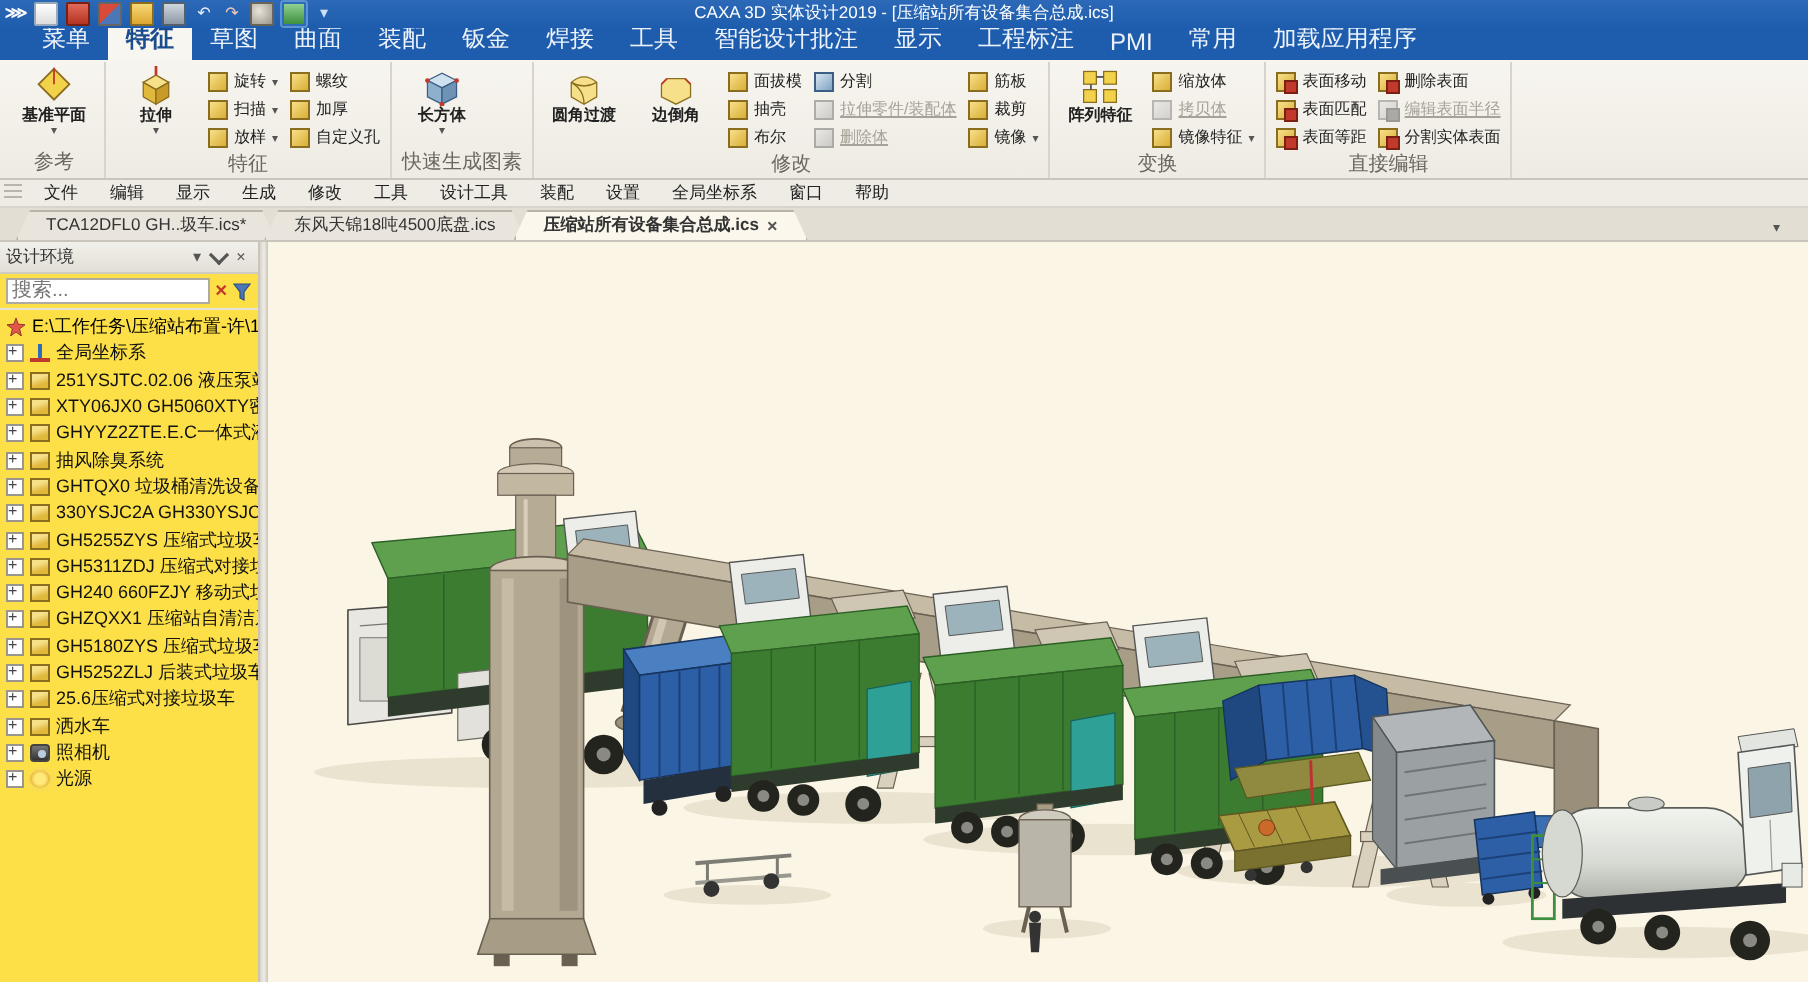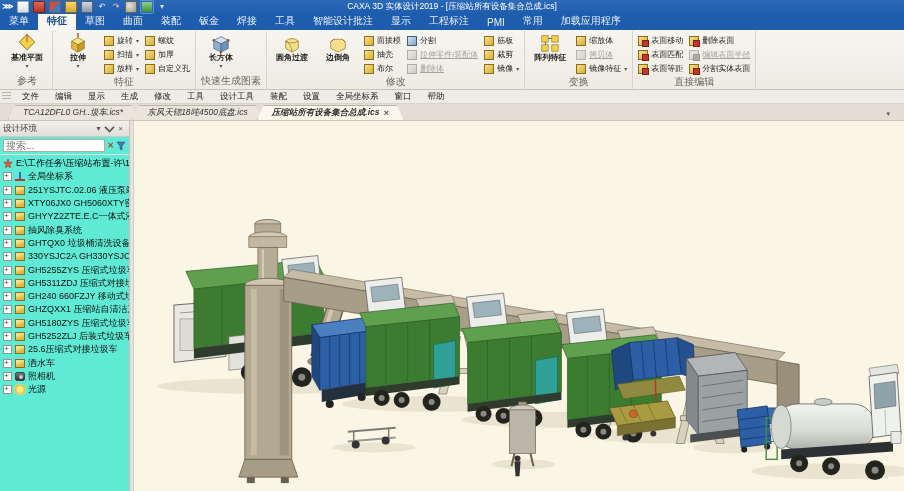--- a/index.html
+++ b/index.html
@@ -20,22 +20,22 @@
   .qi-open{background:linear-gradient(#f7d777,#dca62e);border:1px solid #8a6d1f;}
   .qi-save{background:linear-gradient(#cfd6de,#8d98a5);border:1px solid #55606c;}
   .qi-undo,.qi-redo{color:#e8eef6;font-size:9px;}
   .qi-redo{color:#f3c9b9;}
   .qi-render{background:radial-gradient(circle at 35% 35%,#e8e4da,#9a948a);border-radius:50%;border:1px solid #6a6458;}
   .qi-disp{background:linear-gradient(#8fd18f,#3f8f3f);border:1px solid #2f6db8;box-shadow:0 0 0 1px #5d93d0;}
   .qi-more{color:#cfe0f2;font-size:7px;}
   .title-text{position:absolute;left:0;right:0;text-align:center;pointer-events:none;}
 
   
-  .ribtabs{height:16px;background:#1E5CAD;display:flex;align-items:flex-end;padding-left:0;
-           font-size:10px;color:#ECF2FA;flex:0 0 auto;}
+  .ribtabs{height:16px;background:#1E5CAD;display:flex;align-items:flex-end;padding-left:12px;
+           font-size:12px;color:#ECF2FA;flex:0 0 auto;}
   .rtab{padding:2px 9px 2px;cursor:default;white-space:nowrap;}
   .rtab.active{background:#F8F6F0;color:#1A4C8F;font-weight:bold;border-radius:2px 2px 0 0;}
 
   
   .ribbon{height:58px;background:linear-gradient(#F7F5EF,#EEEBE3);border-bottom:1px solid #C9C5BC;
           display:flex;align-items:stretch;padding:1px 2px 0 2px;flex:0 0 auto;}
   .rgroup{display:flex;flex-direction:column;border-right:1px solid #D8D4CB;padding:1px 3px 0 3px;}
   .rgrid{flex:1;display:flex;align-items:stretch;gap:2px;}
   .rtitle{font-size:10px;color:#6B675E;text-align:center;padding:0 2px 1px;}
   .rbig{width:44px;display:flex;flex-direction:column;align-items:center;justify-content:flex-start;
@@ -59,28 +59,28 @@
   .menurow{height:13px;background:#EFECE5;border-bottom:1px solid #D8D4CB;display:flex;align-items:center;
            font-size:8.5px;color:#222;gap:2px;padding-left:2px;flex:0 0 auto;}
   .grip{width:9px;height:9px;background:repeating-linear-gradient(#b9b5ac 0 1px,transparent 1px 3px);margin-right:2px;}
   .mitem{padding:1px 7px;cursor:default;}
 
   
   .filetabs{height:16px;background:#E2DED4;display:flex;align-items:flex-end;padding-left:8px;
             font-size:8.5px;color:#333;position:relative;flex:0 0 auto;border-bottom:1px solid #C9C5BC;}
   .ftab{height:14px;display:flex;align-items:center;gap:4px;padding:0 14px;background:#E9E5DC;
         border:1px solid #B8B4AA;border-bottom:none;clip-path:polygon(7px 0,calc(100% - 7px) 0,100% 100%,0 100%);
-        margin-right:-6px;white-space:nowrap;cursor:default;font-style:italic;}
+        margin-right:-6px;white-space:nowrap;cursor:default;}
   .ftab.active{background:#FBF7EC;font-weight:bold;z-index:2;}
   .ftab .fx{font-size:9px;color:#555;cursor:pointer;}
   .ft-more{position:absolute;right:14px;bottom:2px;font-size:7px;color:#555;cursor:pointer;}
 
   
   .bodywrap{flex:1;display:flex;min-height:0;}
-  .sidepanel{width:129px;background:#5eead4;border-right:1px solid #C9C5BC;display:flex;flex-direction:column;
+  .sidepanel{width:129px;background:#fde047;border-right:1px solid #C9C5BC;display:flex;flex-direction:column;
              font-size:9px;flex:0 0 auto;}
   .sp-head{height:15px;background:linear-gradient(#F2F0EA,#E2DFD7);border-bottom:1px solid #CFCBC2;
            display:flex;align-items:center;padding:0 3px;color:#333;}
   .sp-head .t{flex:1;font-size:8.5px;}
   .sp-btn{width:11px;text-align:center;font-size:8px;color:#555;cursor:pointer;line-height:11px;}
   .pinicon{display:inline-block;width:7px;height:7px;border-left:2px solid #555;border-bottom:2px solid #555;transform:rotate(-45deg) scale(.8);}
   .sp-search{display:flex;align-items:center;gap:2px;padding:2px 3px;border-bottom:1px solid #E4E1D9;}
   .sp-search input{flex:1;min-width:0;height:11px;border:1px solid #AFABA2;font-size:10px;padding:0 2px;
                    font-family:"Liberation Sans",sans-serif;color:#333;background:#fff;}
   .sx{color:#C0392B;font-size:8px;font-weight:bold;cursor:pointer;}

